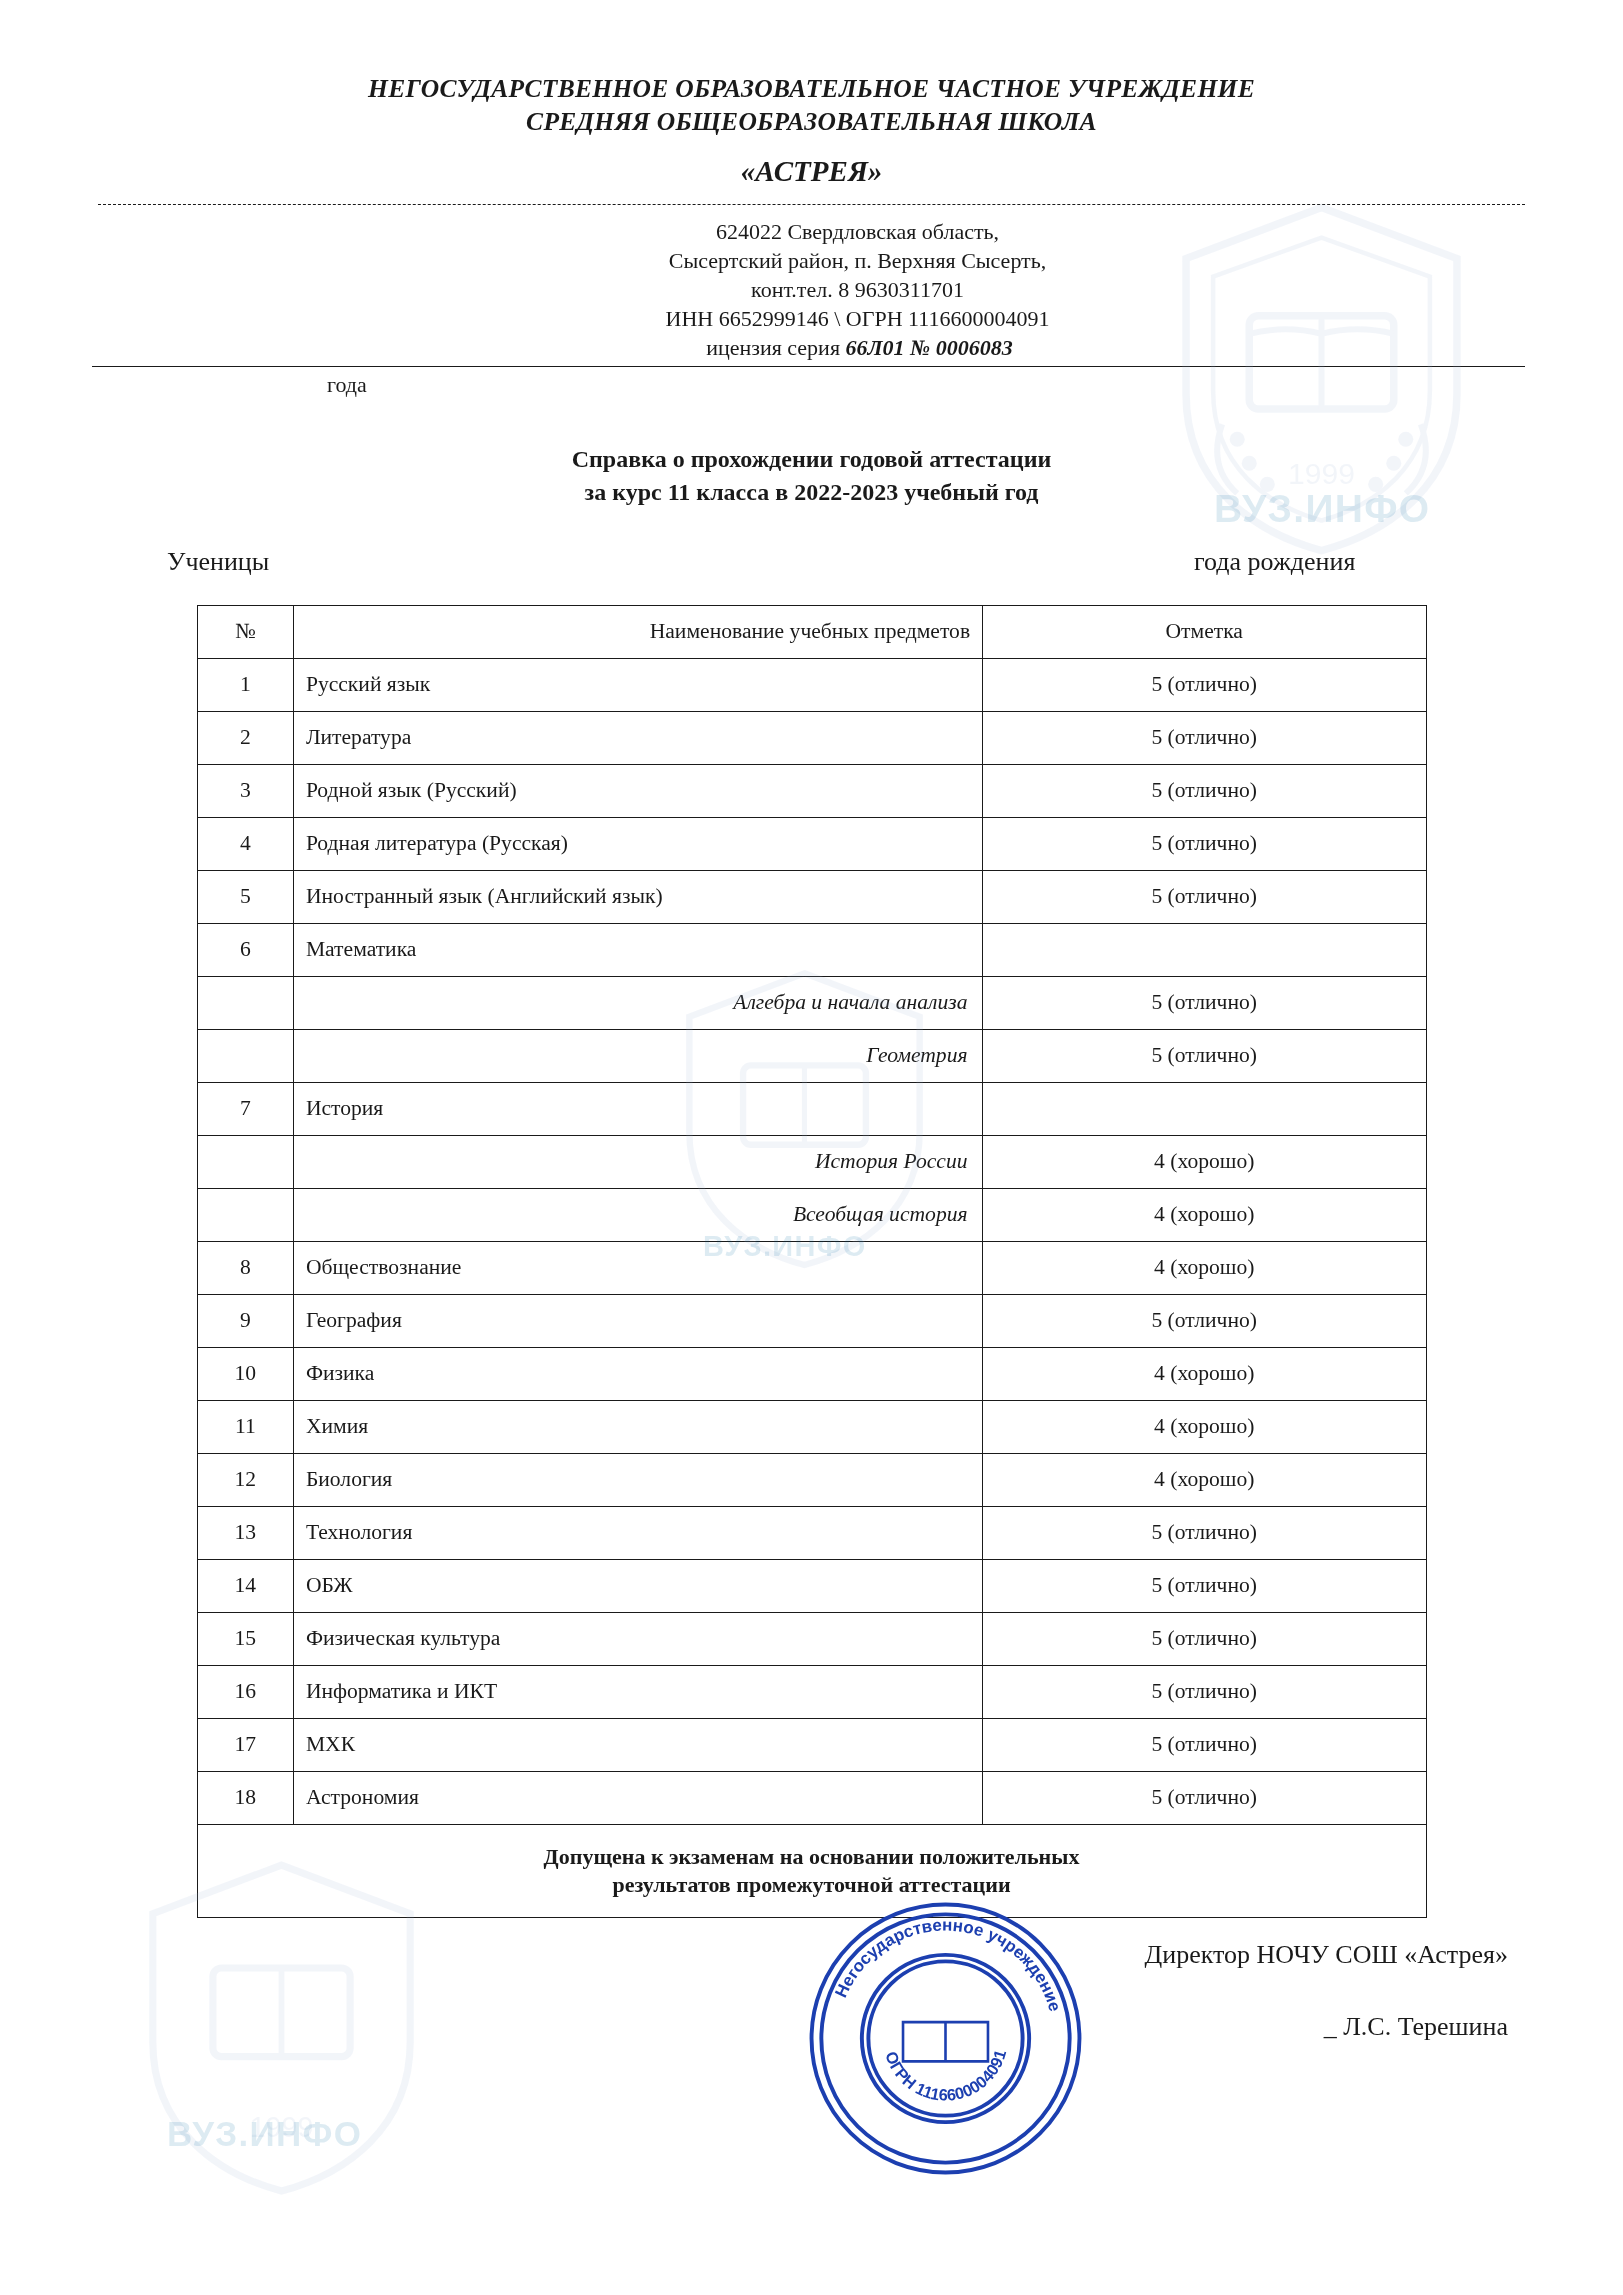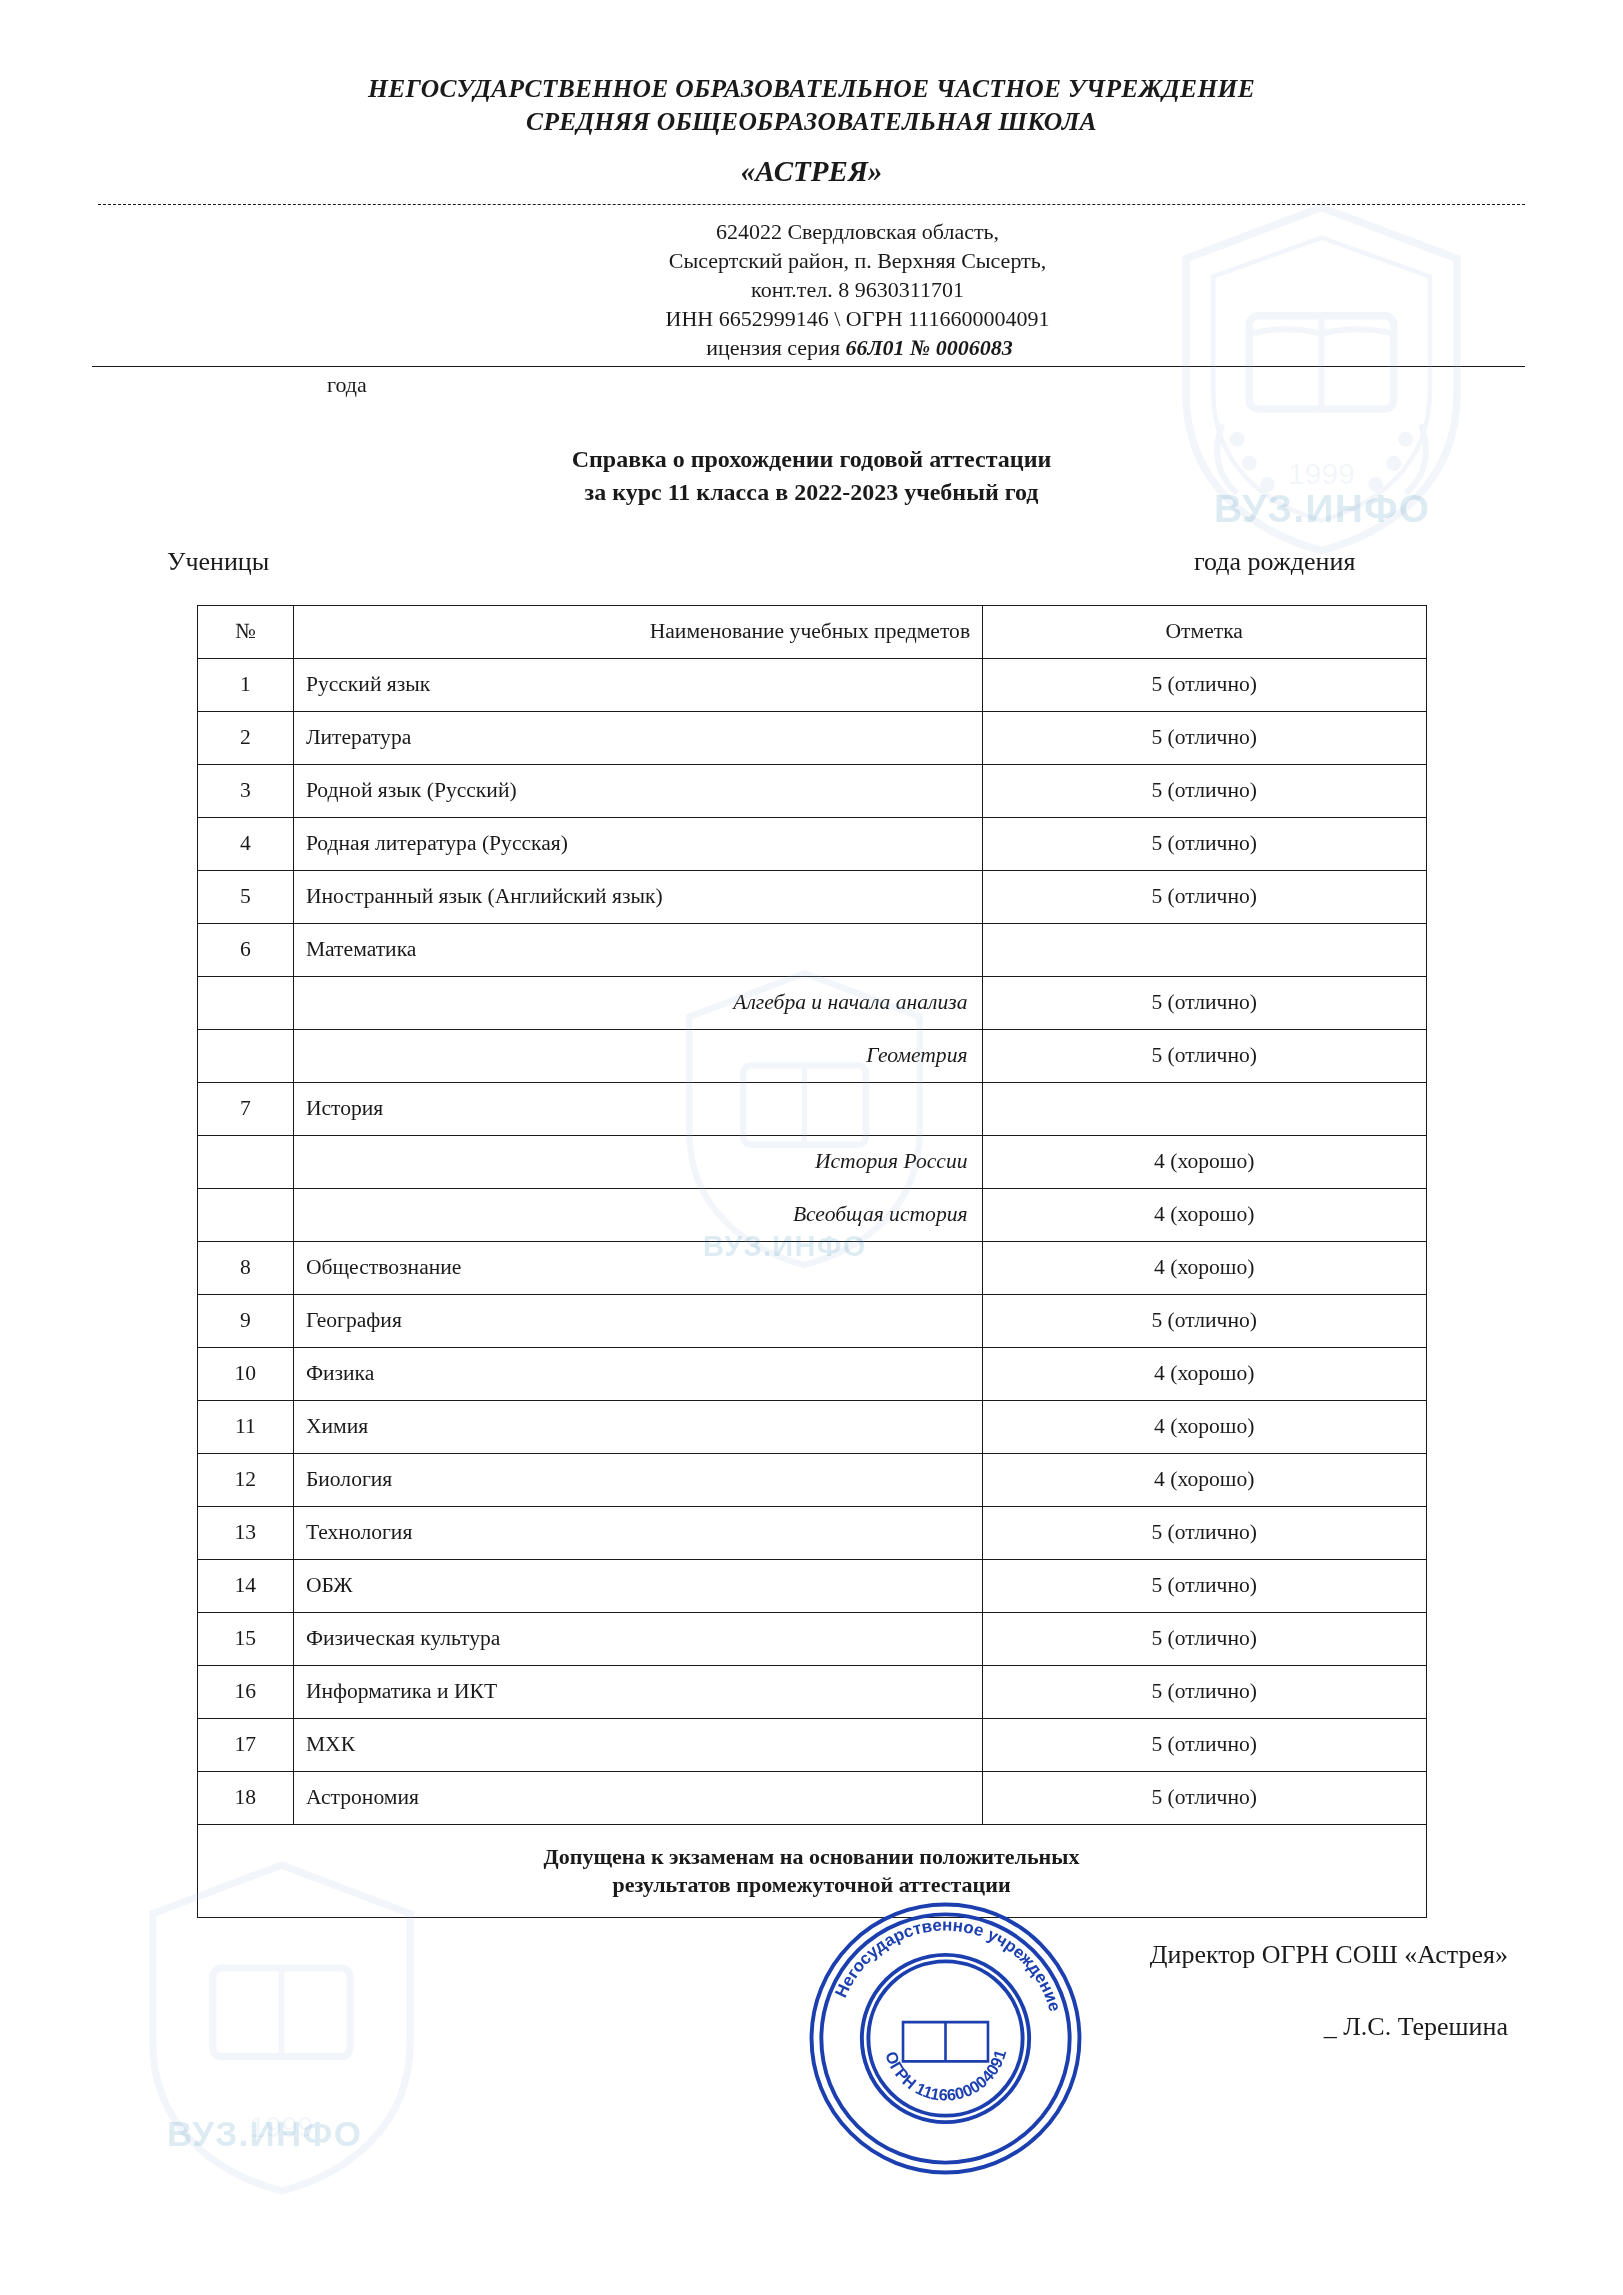--- a/index.html
+++ b/index.html
@@ -394,21 +394,21 @@
       <tr class="note">
         <td colspan="3">
           <div>Допущена к экзаменам на основании положительных</div>
           <div>результатов промежуточной аттестации</div>
         </td>
       </tr>
     </tfoot>
   </table>
 
   <div class="sign">
-    <div class="director">Директор ОГРН СОШ «Астрея»</div>
+    <div class="director">Директор НОЧУ СОШ «Астрея»</div>
     <div class="person">_ Л.С. Терешина</div>
   </div>
 
   <div class="stamp">
     <svg viewBox="0 0 430 430" xmlns="http://www.w3.org/2000/svg">
       <g fill="none" stroke="#1c3fb0" stroke-width="6">
         <circle cx="215" cy="215" r="205"></circle>
         <circle cx="215" cy="215" r="190"></circle>
         <circle cx="215" cy="215" r="128"></circle>
         <circle cx="215" cy="215" r="118"></circle>

